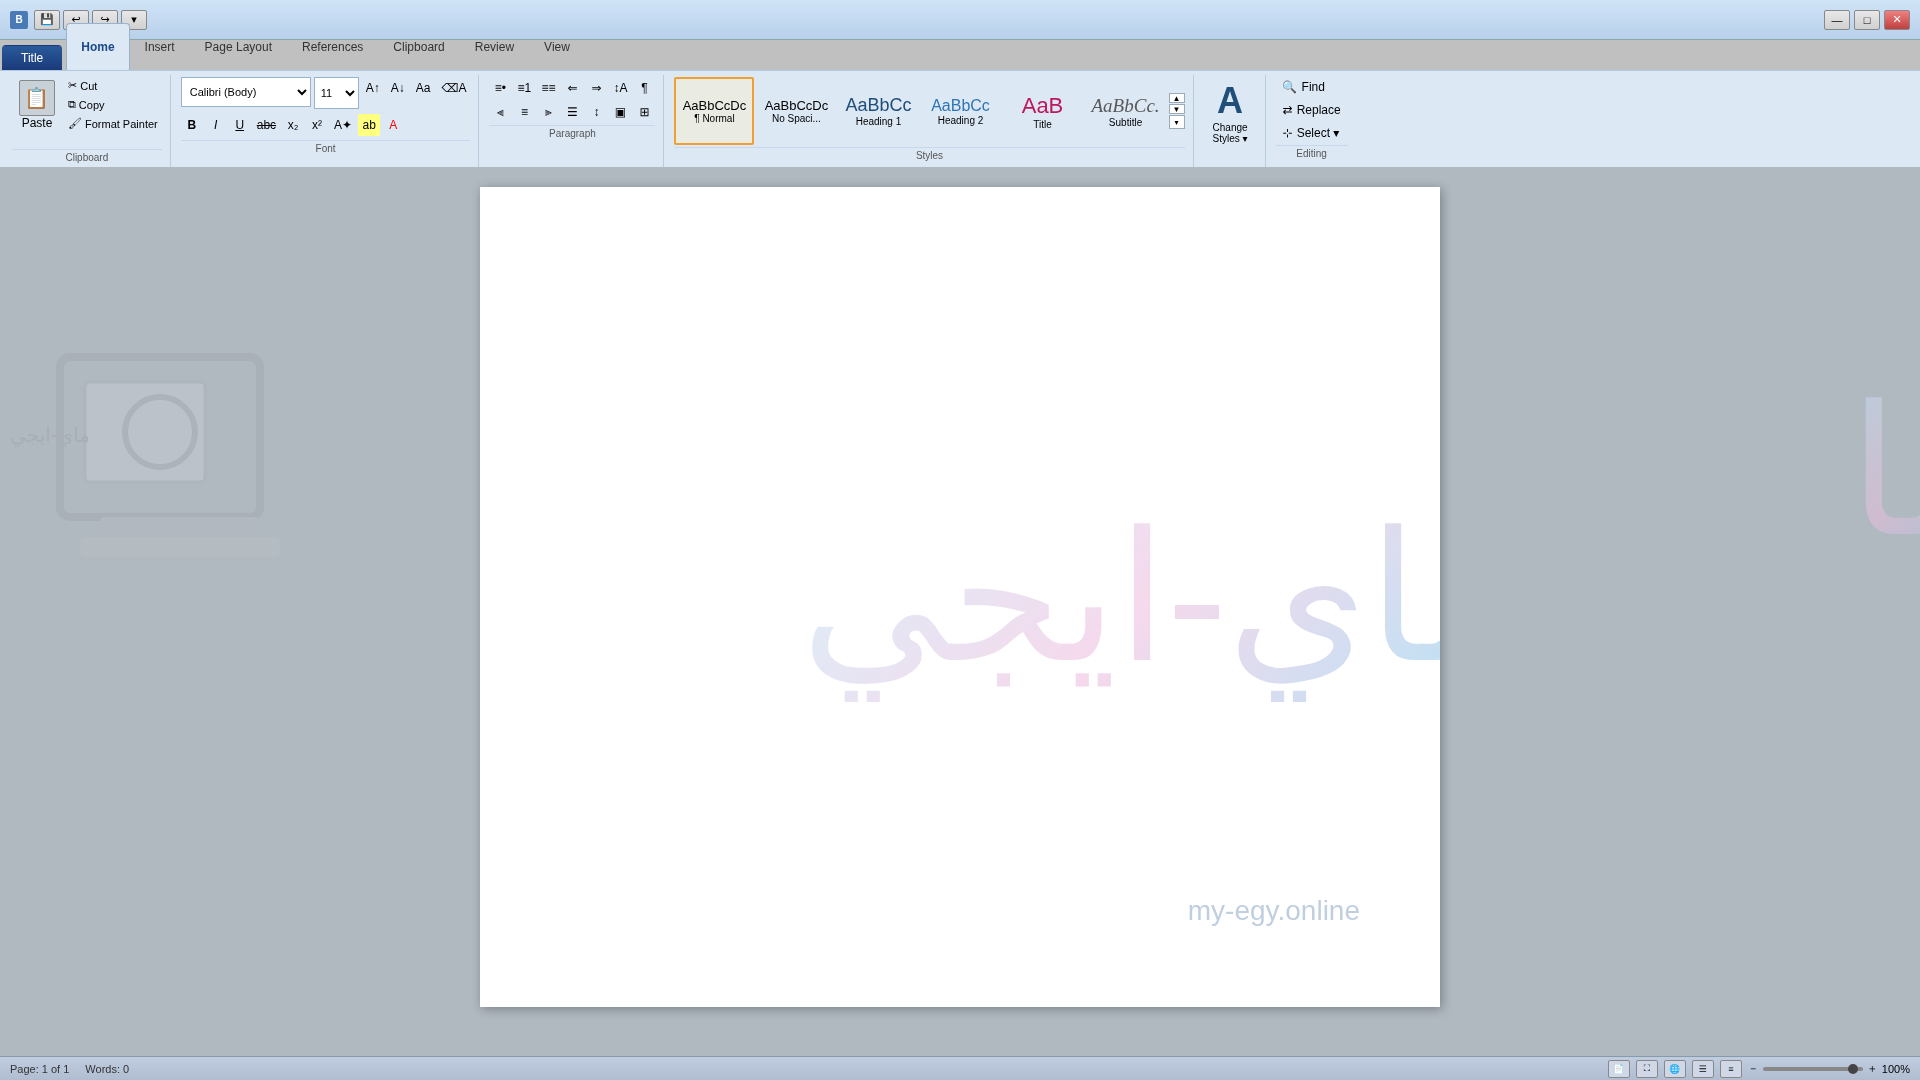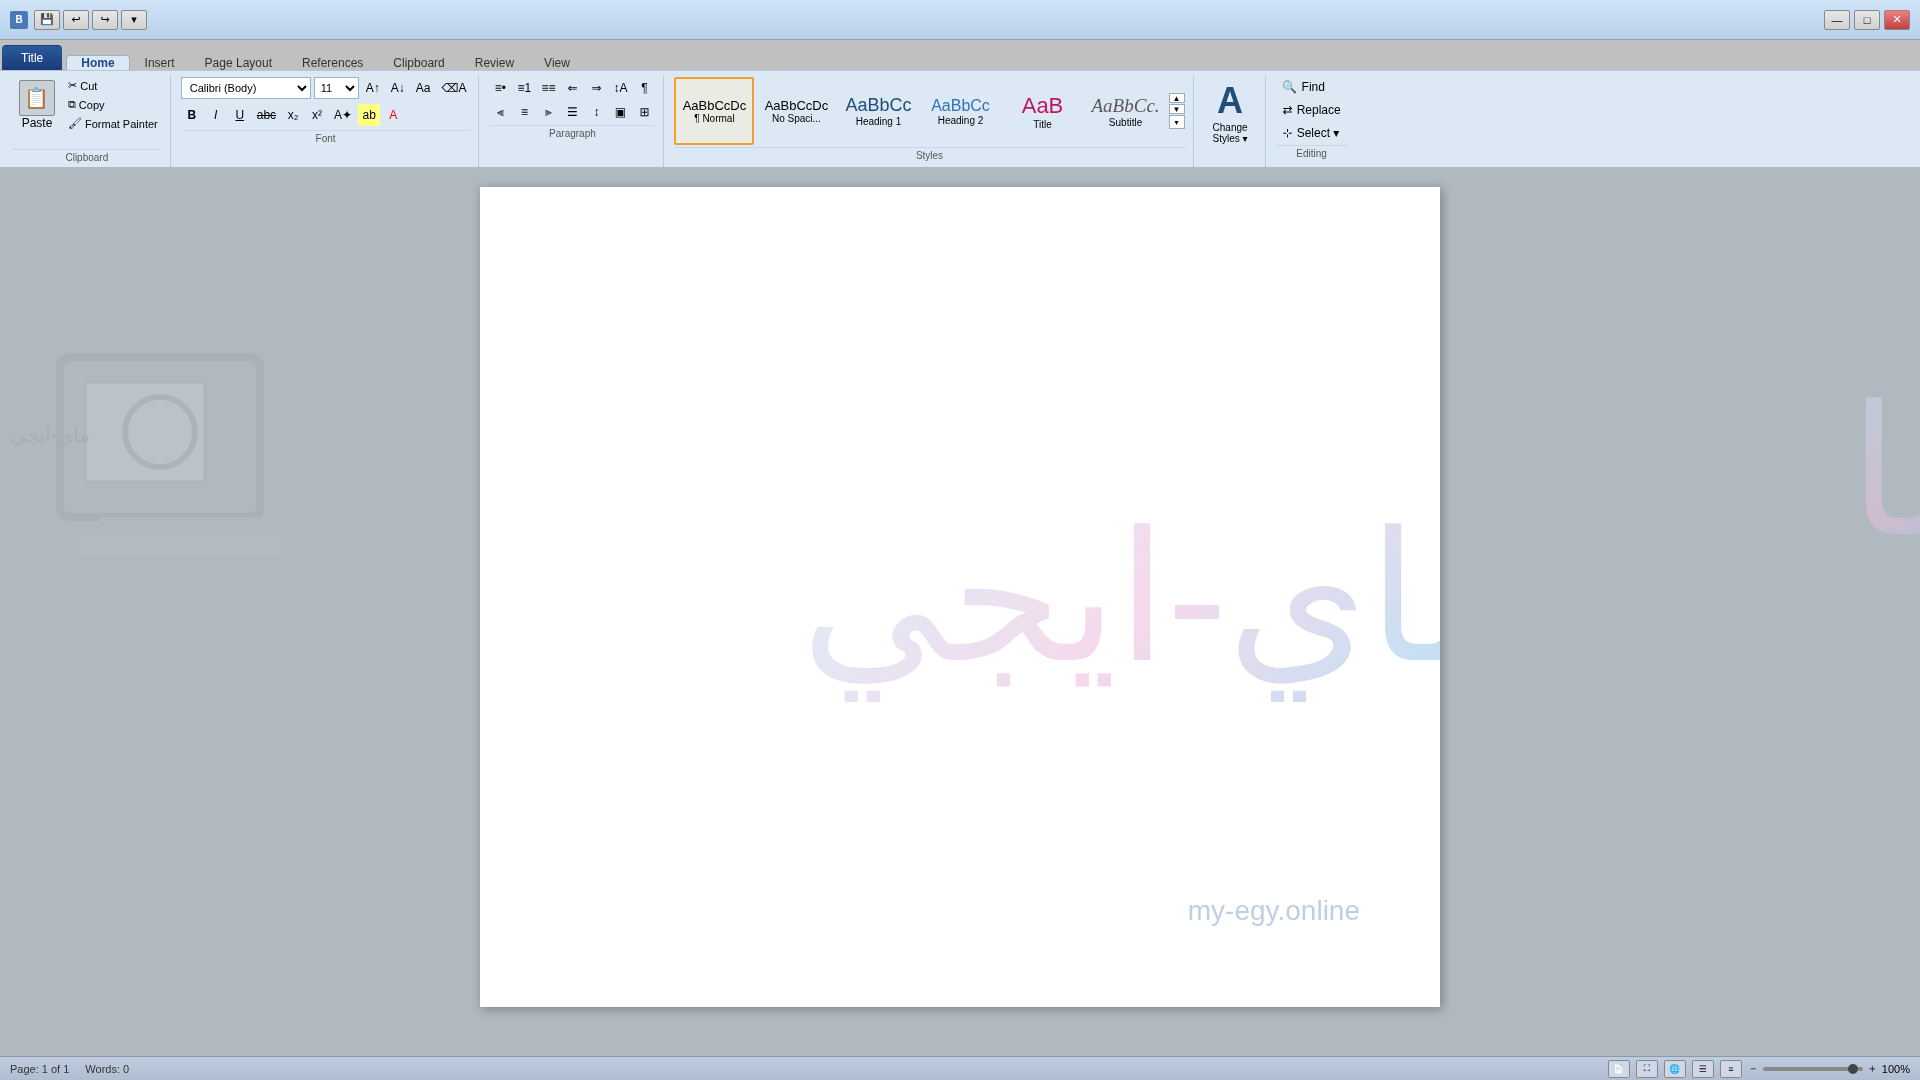--- a/index.html
+++ b/index.html
@@ -14,41 +14,41 @@
     #titlebar-left { display: flex; align-items: center; gap: 6px; }
     #titlebar-title { flex: 1; text-align: center; font-size: 13px; color: #222; }
     #titlebar-controls { display: flex; gap: 4px; }
     .title-btn { width: 26px; height: 20px; border: 1px solid #888; border-radius: 2px; cursor: pointer; display: flex; align-items: center; justify-content: center; font-size: 11px; background: linear-gradient(to bottom, #e8e8e8, #d0d0d0); }
     .title-btn.close { background: linear-gradient(to bottom, #f08080, #c04040); color: white; }
     .quick-access { display: flex; align-items: center; gap: 3px; }
     .qa-icon { width: 18px; height: 18px; background: #4a7ab5; border-radius: 2px; display: flex; align-items: center; justify-content: center; color: white; font-size: 10px; font-weight: bold; }
 
     
     #tab-bar { display: flex; align-items: flex-end; padding: 0 2px; height: 30px; }
-    .tab { padding: 0 14px; font-size: 12px; cursor: pointer; border: 1px solid transparent; border-bottom: none; border-radius: 4px 4px 0 0; color: #333; }
+    .tab { padding: 16px 14px; font-size: 12px; cursor: pointer; border: 1px solid transparent; border-bottom: none; border-radius: 4px 4px 0 0; color: #333; }
     .tab.active { background: #dde8f5; border-color: #9ab3cc; font-weight: bold; color: #1a4a8a; }
     .file-tab { background: linear-gradient(to bottom, #2a5a9a, #1a3a7a); color: white; padding: 5px 18px; border-radius: 4px 4px 0 0; font-size: 12px; cursor: pointer; margin-right: 4px; }
 
     
     #ribbon-content { background: #dde8f5; border-top: 1px solid #b0c8e0; padding: 4px 4px 0; display: flex; align-items: stretch; gap: 2px; min-height: 88px; }
     .ribbon-group { display: flex; flex-direction: column; align-items: center; border-right: 1px solid #b8cce0; padding: 2px 8px 2px 8px; position: relative; min-width: 60px; }
     .ribbon-group-content { display: flex; align-items: flex-start; gap: 2px; flex: 1; }
     .ribbon-group-label { font-size: 10px; color: #555; text-align: center; padding: 2px 0; border-top: 1px solid #c8d8ec; width: 100%; margin-top: 2px; }
 
     
     .paste-btn { display: flex; flex-direction: column; align-items: center; cursor: pointer; padding: 2px 6px; border: 1px solid transparent; border-radius: 3px; }
     .paste-icon { width: 36px; height: 36px; background: #c8d0d8; border: 1px solid #888; border-radius: 2px; display: flex; align-items: center; justify-content: center; font-size: 20px; }
     .clipboard-small { display: flex; flex-direction: column; gap: 2px; }
     .small-btn { display: flex; align-items: center; gap: 3px; cursor: pointer; padding: 1px 3px; font-size: 11px; border: 1px solid transparent; border-radius: 2px; }
     .fmt-painter { display: flex; align-items: center; gap: 3px; cursor: pointer; padding: 1px 3px; font-size: 11px; border: 1px solid transparent; border-radius: 2px; }
 
     
     .font-group-top { display: flex; gap: 3px; margin-bottom: 3px; }
-    .font-select { height: 22px; width: 130px; font-size: 11px; border: 1px solid #9ab3cc; background: white; padding: 0 4px; }
-    .font-size-select { height: 22px; width: 45px; font-size: 11px; border: 1px solid #9ab3cc; background: white; padding: 0 2px; }
+    .font-select { height: 30px; width: 130px; font-size: 11px; border: 1px solid #9ab3cc; background: white; padding: 0 4px; }
+    .font-size-select { height: 32px; width: 45px; font-size: 11px; border: 1px solid #9ab3cc; background: white; padding: 0 2px; }
     .font-group-row { display: flex; gap: 2px; margin-bottom: 2px; }
     .ribbon-small-btn { height: 22px; min-width: 22px; border: 1px solid transparent; background: transparent; cursor: pointer; display: flex; align-items: center; justify-content: center; font-size: 12px; border-radius: 2px; padding: 0 3px; }
     .ribbon-small-btn.bold { font-weight: bold; }
     .ribbon-small-btn.italic { font-style: italic; }
 
     
     .styles-container { display: flex; align-items: center; gap: 2px; }
     .style-item { border: 1px solid transparent; padding: 2px 6px; cursor: pointer; border-radius: 2px; min-width: 80px; text-align: center; height: 68px; display: flex; align-items: center; justify-content: center; flex-direction: column; }
     .style-item.selected { border-color: #f0a030; border-width: 2px; background: rgba(255,240,200,0.4); }
     .style-normal { font-size: 13px; }

